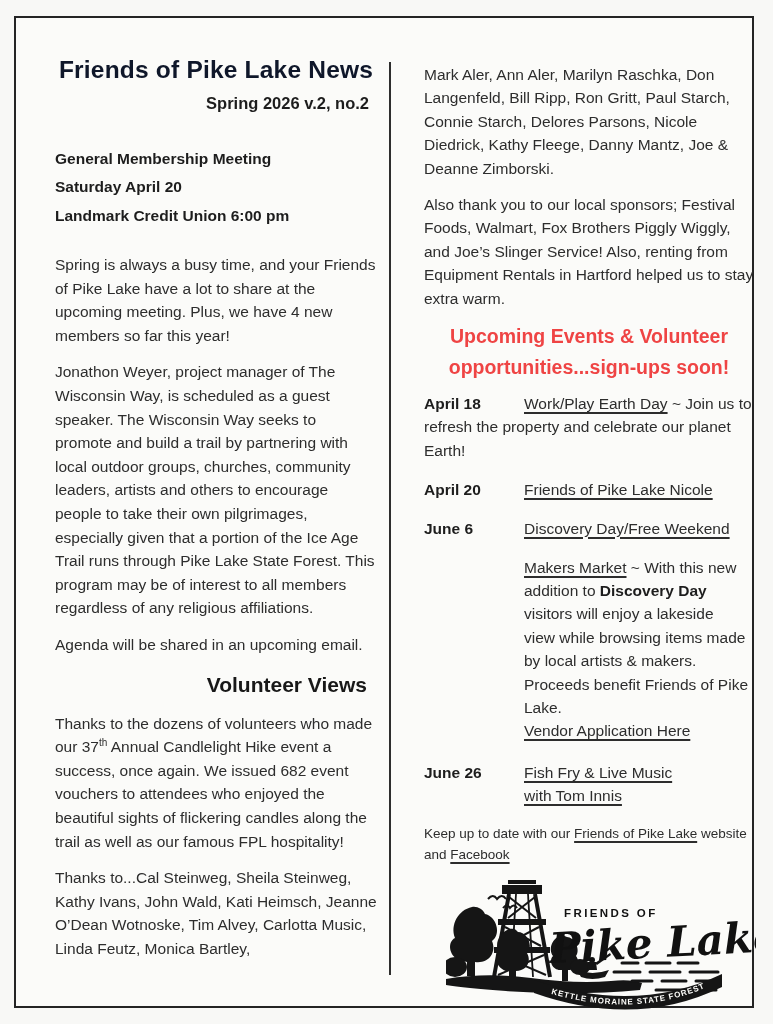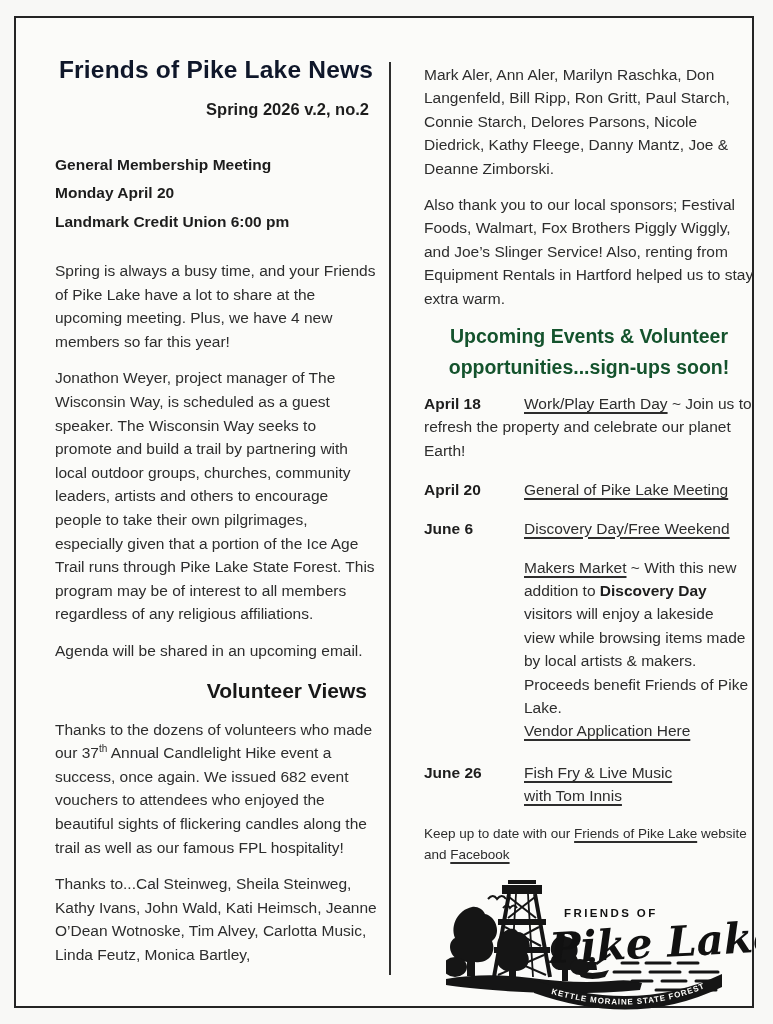--- a/index.html
+++ b/index.html
@@ -25,35 +25,35 @@
   .col-right {
     position: absolute; left: 424px; top: 55px; width: 330px;
     font-size: 15.5px; line-height: 23.4px;
   }
   .nl-title {
     margin: 0; font-size: 24.5px; line-height: 30px; font-weight: bold;
     color: #0f172a; text-align: center; letter-spacing: 0.2px;
   }
   .nl-issue {
     font-size: 16.5px; font-weight: bold; text-align: right;
-    padding-right: 8px; margin-top: 13px; color: #1d1d1d;
+    padding-right: 8px; margin-top: 7px; color: #1d1d1d;
   }
   .meeting-block {
     margin-top: 29px; font-weight: bold; font-size: 15.5px;
     line-height: 28.5px; color: #1d1d1d;
   }
   p.body-par { margin: 13px 0 0 0; }
   p.first-par { margin-top: 23px; }
   .section-heading-right {
     margin: 14px 0 0 0; font-size: 21px; line-height: 28px; font-weight: bold;
     color: #181818; text-align: right; padding-right: 10px;
   }
   .events-heading {
     margin: 11px 0 0 0; font-size: 19.5px; line-height: 31px; font-weight: bold;
-    color: #14532d; text-align: center;
+    color: #ef4444; text-align: center;
   }
   .event-row { margin-top: 9px; }
   .event-row.gap { margin-top: 12px; }
   .event-date {
     display: inline-block; width: 100px; font-weight: bold; color: #1d1d1d;
     vertical-align: top;
   }
   .doc-link {
     text-decoration: underline; text-underline-offset: 3px;
     text-decoration-thickness: 1.5px; color: #2d2d2d; cursor: pointer;
@@ -71,21 +71,21 @@
 
 <div class="page-border"></div>
 <div class="col-divider"></div>
 
 <div class="col-left">
   <h1 class="nl-title">Friends of Pike Lake News</h1>
   <div class="nl-issue">Spring 2026 v.2, no.2</div>
 
   <div class="meeting-block">
     <div>General Membership Meeting</div>
-    <div>Monday April 20</div>
+    <div>Saturday April 20</div>
     <div>Landmark Credit Union 6:00 pm</div>
   </div>
 
   <p class="body-par first-par">Spring is always a busy time, and your Friends of Pike Lake have a lot to share at the upcoming meeting. Plus, we have 4 new members so far this year!</p>
   <p class="body-par">Jonathon Weyer, project manager of The Wisconsin Way, is scheduled as a guest speaker. The Wisconsin Way seeks to promote and build a trail by partnering with local outdoor groups, churches, community leaders, artists and others to encourage people to take their own pilgrimages, especially given that a portion of the Ice Age Trail runs through Pike Lake State Forest. This program may be of interest to all members regardless of any religious affiliations.</p>
   <p class="body-par">Agenda will be shared in an upcoming email.</p>
 
   <h2 class="section-heading-right">Volunteer Views</h2>
 
   <p class="body-par"><span>Thanks to the dozens of volunteers who made our 37</span><sup>th</sup><span> Annual Candlelight Hike event a success, once again. We issued 682 event vouchers to attendees who enjoyed the beautiful sights of flickering candles along the trail as well as our famous FPL hospitality!</span></p>
@@ -97,21 +97,21 @@
   <p class="body-par" style="margin-top:8px">Mark Aler, Ann Aler, Marilyn Raschka, Don Langenfeld, Bill Ripp, Ron Gritt, Paul Starch, Connie Starch, Delores Parsons, Nicole Diedrick, Kathy Fleege, Danny Mantz, Joe &amp; Deanne Zimborski.</p>
   <p class="body-par">Also thank you to our local sponsors; Festival Foods, Walmart, Fox Brothers Piggly Wiggly, and Joe’s Slinger Service! Also, renting from Equipment Rentals in Hartford helped us to stay extra warm.</p>
 
   <h2 class="events-heading">
     <div>Upcoming Events &amp; Volunteer</div>
     <div>opportunities...sign-ups soon!</div>
   </h2>
 
   <p class="event-row"><span class="event-date">April 18</span><span class="doc-link">Work/Play Earth Day</span><span> ~ Join us to refresh the property and celebrate our planet Earth!</span></p>
 
-  <p class="event-row"><span class="event-date">April 20</span><span class="doc-link">General of Pike Lake Meeting</span></p>
+  <p class="event-row"><span class="event-date">April 20</span><span class="doc-link">Friends of Pike Lake Nicole</span></p>
 
   <p class="event-row gap"><span class="event-date">June 6</span><span class="doc-link">Discovery Day/Free Weekend</span></p>
 
   <div class="event-detail"><span class="doc-link">Makers Market</span><span> ~ With this new addition to </span><span class="bold-inline">Discovery Day</span><span> visitors will enjoy a lakeside view while browsing items made by local artists &amp; makers. Proceeds benefit Friends of Pike Lake.</span><span class="vendor-line doc-link">Vendor Application Here</span></div>
 
   <p class="event-row" style="margin-top:18px"><span class="event-date">June 26</span><span class="event-title-wrap doc-link" style="max-width:174px">Fish Fry &amp; Live Music with Tom Innis</span></p>
 
   <p class="footer-note"><span>Keep up to date with our </span><span class="doc-link">Friends of Pike Lake</span><span> website and </span><span class="doc-link">Facebook</span></p>
 
   <div class="logo-wrap">

